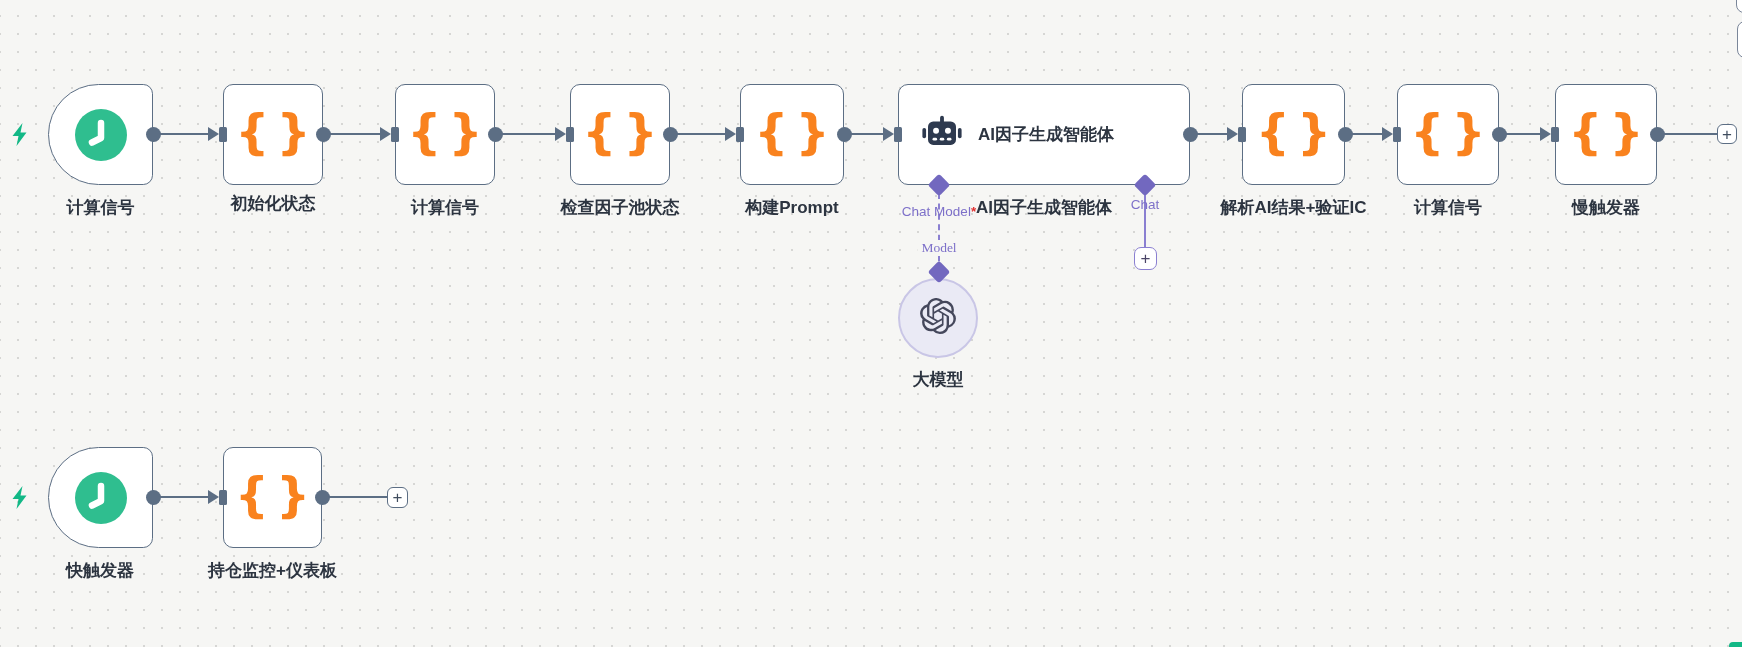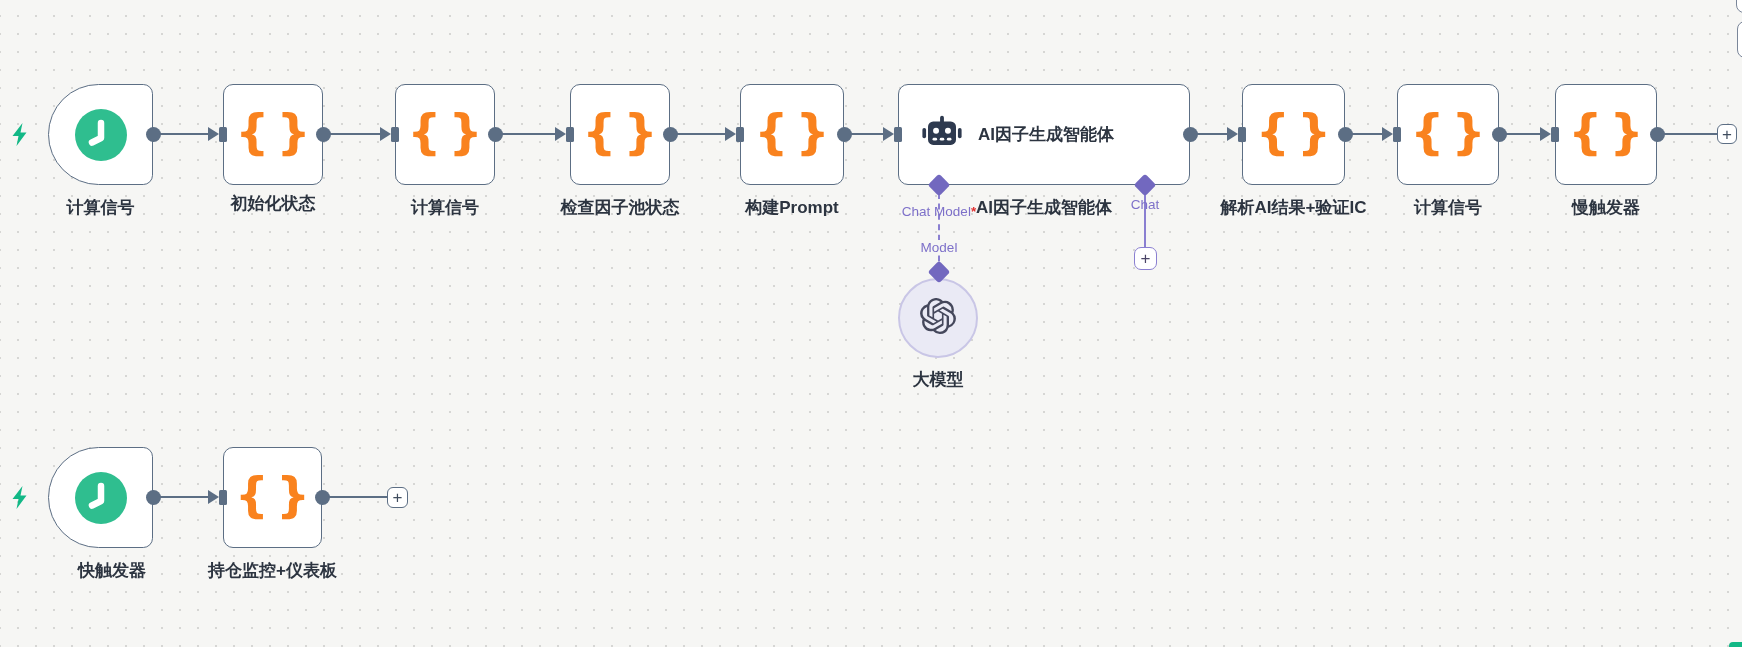--- a/index.html
+++ b/index.html
@@ -120,21 +120,21 @@
     <div class="node trigger" style="left: 48px; top: 447px; width: 105px; height: 101px;">
       <div class="clock-badge">
         <svg width="52" height="52" viewBox="0 0 52 52">
           <path d="M26 14 L26 29 L17 33.5" stroke="#ffffff" stroke-width="6.5" stroke-linecap="round" stroke-linejoin="round" fill="none"></path>
         </svg>
       </div>
     </div>
     <div class="bolt" style="left: 10px; top: 484.5px;"><svg width="19" height="25" viewBox="0 0 19 25">
         <path d="M12.5 1 L2.5 14 H8.5 L6.5 24 L16.5 10.5 H10.5 Z" fill="#12b886"></path>
       </svg></div>
-    <div class="node-label" style="left: 112px; top: 559px;">快触发器</div>
+    <div class="node-label" style="left: 100px; top: 559px;">快触发器</div>
     <div class="node code" style="left: 223px; top: 447px; width: 99px; height: 101px;">
       <div class="code-glyph">
         <span>{</span>
         <span>}</span>
       </div>
     </div>
     <div class="node-label" style="left: 272.5px; top: 559px;">持仓监控+仪表板</div>
     <div class="model-circle" style="left: 898px; top: 278px; width: 80px; height: 80px;">
       <span><svg width="36" height="36" viewBox="0 0 24 24" fill="#45485c">
           <path d="M22.2819 9.8211a5.9847 5.9847 0 0 0-.5157-4.9108 6.0462 6.0462 0 0 0-6.5098-2.9A6.0651 6.0651 0 0 0 4.9807 4.1818a5.9847 5.9847 0 0 0-3.9977 2.9 6.0462 6.0462 0 0 0 .7427 7.0966 5.98 5.98 0 0 0 .511 4.9107 6.051 6.051 0 0 0 6.5146 2.9001A5.9847 5.9847 0 0 0 13.2599 24a6.0557 6.0557 0 0 0 5.7718-4.2058 5.9894 5.9894 0 0 0 3.9977-2.9001 6.0557 6.0557 0 0 0-.7475-7.0729zm-9.022 12.6081a4.4755 4.4755 0 0 1-2.8764-1.0408l.1419-.0804 4.7783-2.7582a.7948.7948 0 0 0 .3927-.6813v-6.7369l2.02 1.1686a.071.071 0 0 1 .038.052v5.5826a4.504 4.504 0 0 1-4.4945 4.4944zm-9.6607-4.1254a4.4708 4.4708 0 0 1-.5346-3.0137l.142.0852 4.783 2.7582a.7712.7712 0 0 0 .7806 0l5.8428-3.3685v2.3324a.0804.0804 0 0 1-.0332.0615L9.74 19.9502a4.4992 4.4992 0 0 1-6.1408-1.6464zM2.3408 7.8956a4.485 4.485 0 0 1 2.3655-1.9728V11.6a.7664.7664 0 0 0 .3879.6765l5.8144 3.3543-2.0201 1.1685a.0757.0757 0 0 1-.071 0l-4.8303-2.7865A4.504 4.504 0 0 1 2.3408 7.8956zm16.5963 3.8558L13.1038 8.364 15.1192 7.2a.0757.0757 0 0 1 .071 0l4.8303 2.7913a4.4944 4.4944 0 0 1-.6765 8.1042v-5.6772a.79.79 0 0 0-.407-.667zm2.0107-3.0231l-.142-.0852-4.7735-2.7818a.7759.7759 0 0 0-.7854 0L9.409 9.2297V6.8974a.0662.0662 0 0 1 .0284-.0615l4.8303-2.7866a4.4992 4.4992 0 0 1 6.6802 4.66zM8.3065 12.863l-2.02-1.1638a.0804.0804 0 0 1-.038-.0567V6.0742a4.4992 4.4992 0 0 1 7.3757-3.4537l-.142.0805L8.704 5.459a.7948.7948 0 0 0-.3927.6813zm1.0976-2.3654l2.602-1.4998 2.6069 1.4998v2.9994l-2.5974 1.4997-2.6067-1.4997Z"></path>
@@ -178,21 +178,21 @@
     <div class="out-dot" style="left: 145.5px; top: 489.5px;"></div>
     <div class="conn-line" style="left: 160px; top: 495.8px; width: 49px;"></div>
     <div class="arrowhead" style="left: 208px; top: 490px;"></div>
     <div class="in-bar" style="left: 219px; top: 489.5px;"></div>
     <div class="out-dot" style="left: 314.5px; top: 489.5px;"></div>
     <div class="conn-line" style="left: 329px; top: 495.8px; width: 58px;"></div>
     <div class="vline dashed" style="left: 938px; top: 193px; height: 79px;"></div>
     <div class="diamond" style="left: 931px; top: 177px;"></div>
     <div class="diamond" style="left: 931px; top: 264px;"></div>
     <div class="port-label" style="left: 939px; top: 204px;"><span>Chat Model</span><span class="star">*</span></div>
-    <div class="mid-label" style="left: 939px; top: 240px;">Model</div>
+    <div class="mid-label" style="left: 939px; top: 240px; font-family: Liberation Serif, serif;">Model</div>
     <div class="vline solid" style="left: 1143.8px; top: 193px; height: 56px;"></div>
     <div class="diamond" style="left: 1137px; top: 177px;"></div>
     <div class="port-label" style="left: 1145px; top: 197px;">Chat</div>
     <div class="plus-btn" style="left: 1717px; top: 124px; width: 20px; height: 20px;">
       <span>+</span>
     </div>
     <div class="plus-btn" style="left: 387px; top: 487px; width: 21px; height: 21px;">
       <span>+</span>
     </div>
     <div class="plus-btn purple" style="left: 1134px; top: 247px; width: 23px; height: 23px;">

